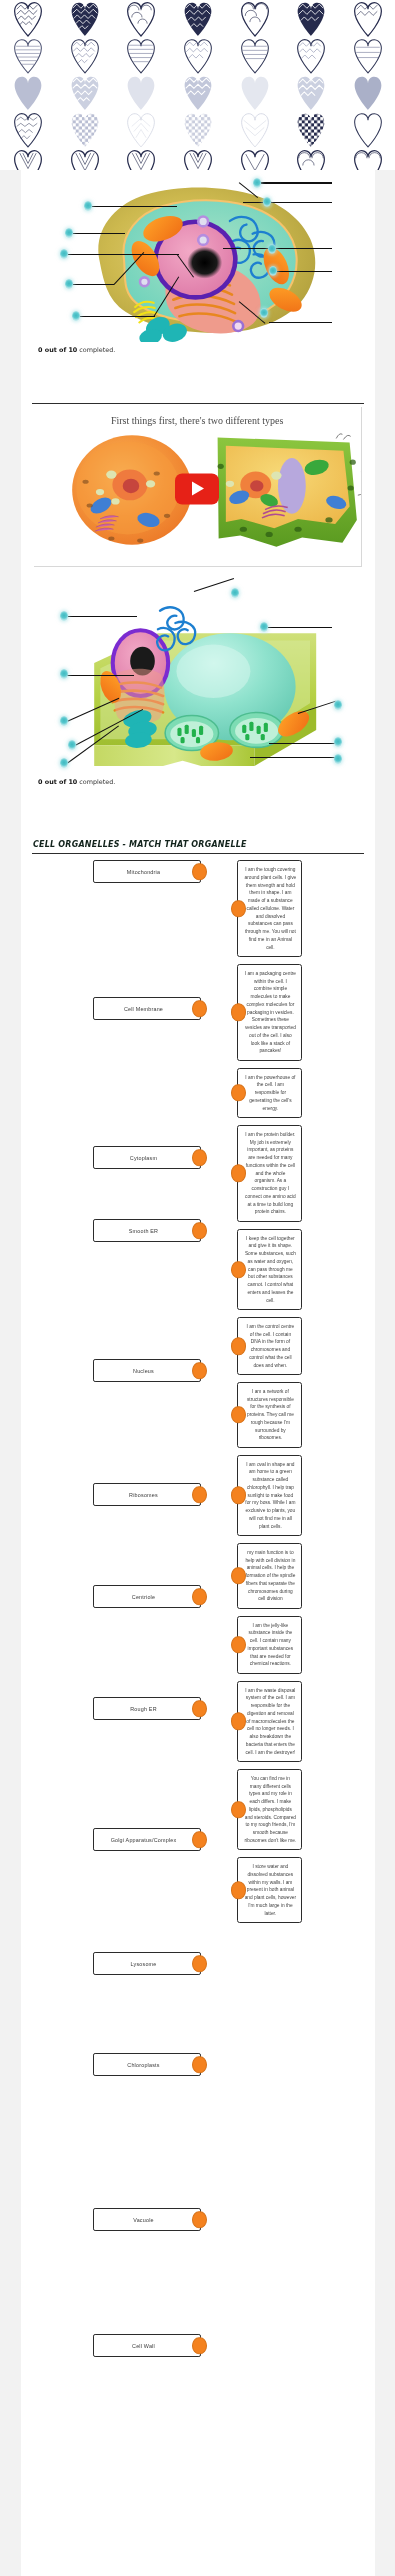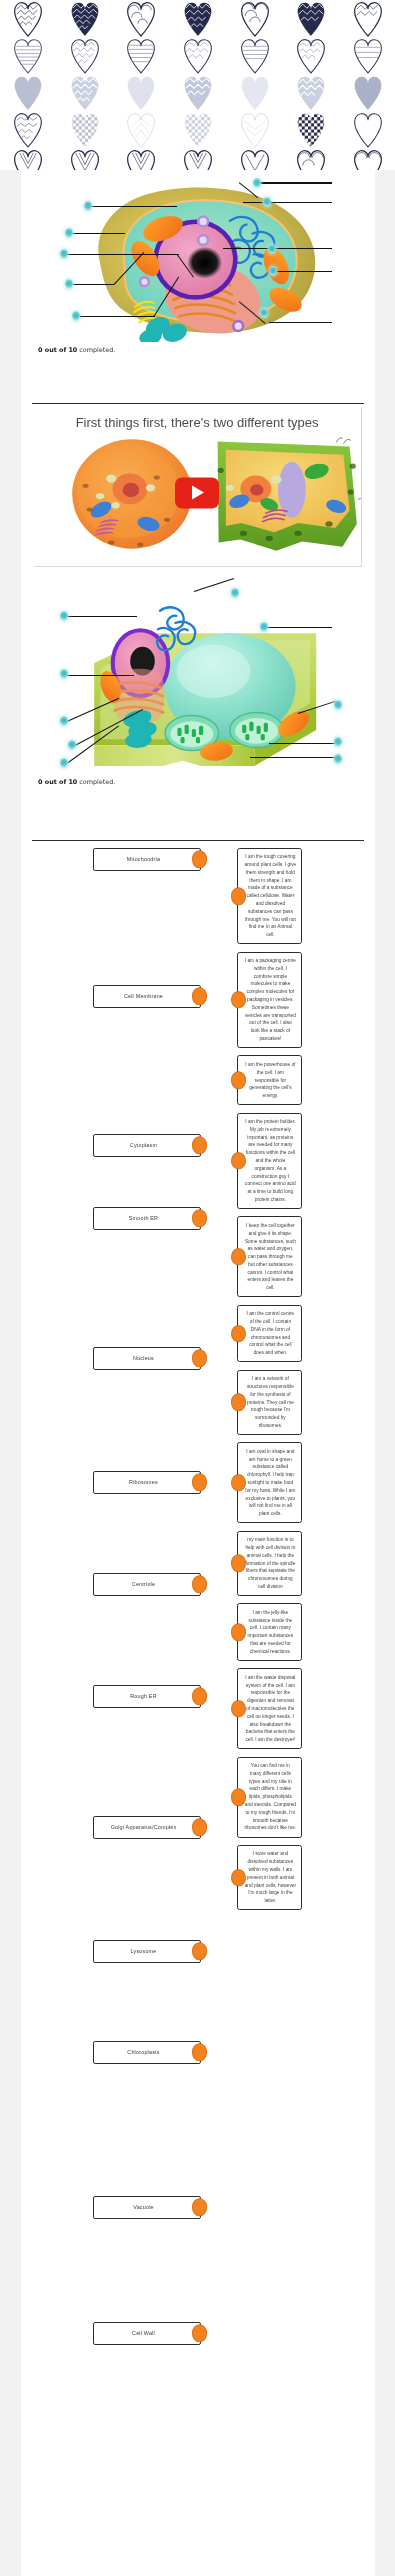--- a/index.html
+++ b/index.html
@@ -105,22 +105,22 @@
     margin:3.1px auto 0 auto;
     width:328px;
     height:160px;
     background:#fff;
     border:0.5px solid #d8d8d8;
     border-left:none;border-top:none;
     box-sizing:border-box;
     overflow:hidden;
   }
   .video-title{
-    font-family:Liberation Sans, sans-serif;
-    font-size:13px;
+    font-family:Liberation Serif, serif;
+    font-size:10px;
     color:#4b4b4b;
     text-align:center;
     padding:8.2px 5.2px 2.1px 5.2px;
   }
   .video-stage{
     position:relative;
     height:122px;
   }
   .yt-play{
     position:absolute;
@@ -807,20 +807,21 @@
       <span class="pin" style="left:40px;top:155px;"></span>
       <div class="lead" style="left:47px;top:160px;width:77px;transform:rotate(-28deg);"></div>
     </div>
 
     <div class="completed" style="position:absolute;left:0;top:190px;">
       <b>0 out of 10</b><span> completed.</span>
     </div>
   </div>
 
   <div style="padding-top:39px;">
+    <h2 class="sect-head">Cell Organelles - Match that Organelle</h2>
     <div class="sect-rule"></div>
 
     <div class="match-area">
       <div class="match-row">
 
         <div class="left-col">
           <div class="term-box" style="margin-top:0;">
             <span>Mitochondria</span>
             <span class="knob right"></span>
           </div>

